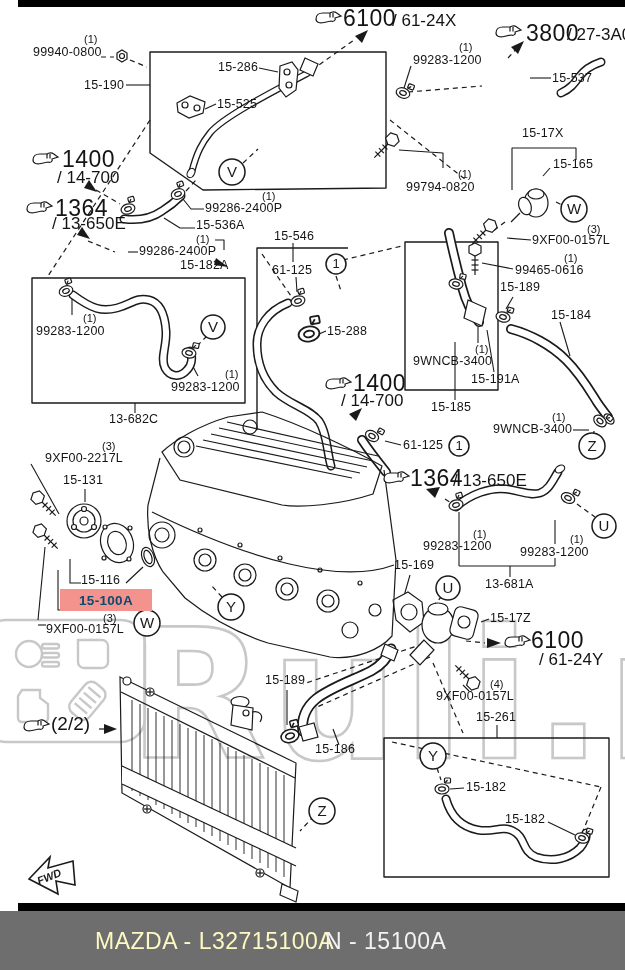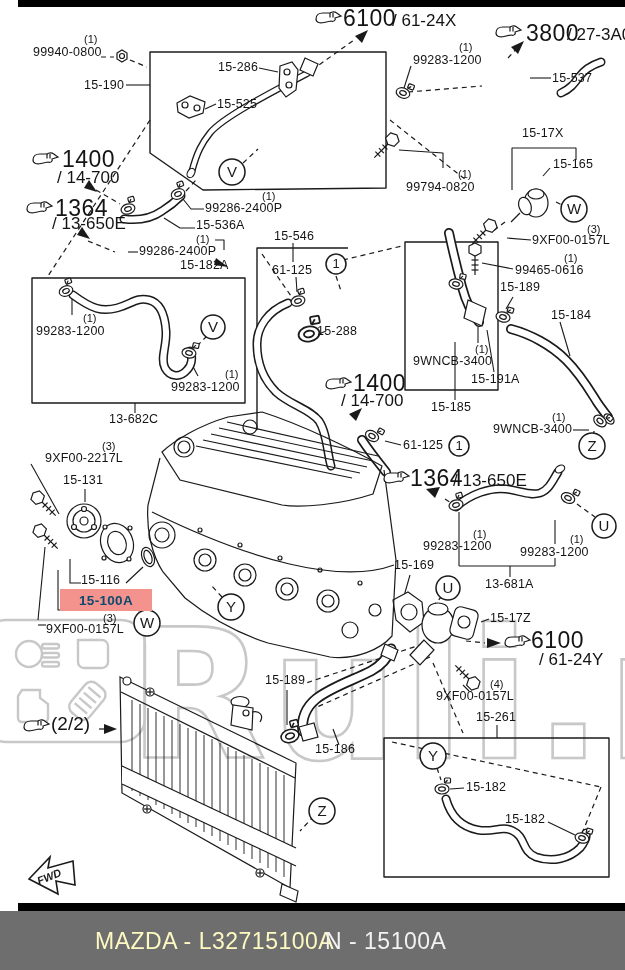--- a/index.html
+++ b/index.html
@@ -457,21 +457,21 @@
       <div class="lbl big" style="left: 55px; top: 196px;">1364</div>
       <div class="lbl sub" style="left: 52px; top: 215px;">/ 13-650E</div>
       <div class="lbl qty" style="left: 262px; top: 191px;">(1)</div>
       <div class="lbl part" style="left: 205px; top: 202px;">99286-2400P</div>
       <div class="lbl part" style="left: 196px; top: 219px;">15-536A</div>
       <div class="lbl qty" style="left: 196px; top: 234px;">(1)</div>
       <div class="lbl part" style="left: 139px; top: 245px;">99286-2400P</div>
       <div class="lbl part" style="left: 180px; top: 259px;">15-182A</div>
       <div class="lbl part" style="left: 274px; top: 230px;">15-546</div>
       <div class="lbl part" style="left: 272px; top: 264px;">61-125</div>
-      <div class="lbl part" style="left: 317px; top: 325px;">15-288</div>
+      <div class="lbl part" style="left: 327px; top: 325px;">15-288</div>
       <div class="lbl qty" style="left: 83px; top: 313px;">(1)</div>
       <div class="lbl part" style="left: 36px; top: 325px;">99283-1200</div>
       <div class="lbl qty" style="left: 225px; top: 369px;">(1)</div>
       <div class="lbl part" style="left: 171px; top: 381px;">99283-1200</div>
       <div class="lbl part" style="left: 109px; top: 413px;">13-682C</div>
       <div class="lbl big" style="left: 353px; top: 371px;">1400</div>
       <div class="lbl sub" style="left: 341px; top: 392px;">/ 14-700</div>
       <div class="lbl part" style="left: 403px; top: 439px;">61-125</div>
       <div class="lbl qty" style="left: 475px; top: 344px;">(1)</div>
       <div class="lbl part" style="left: 413px; top: 355px;">9WNCB-3400</div>

